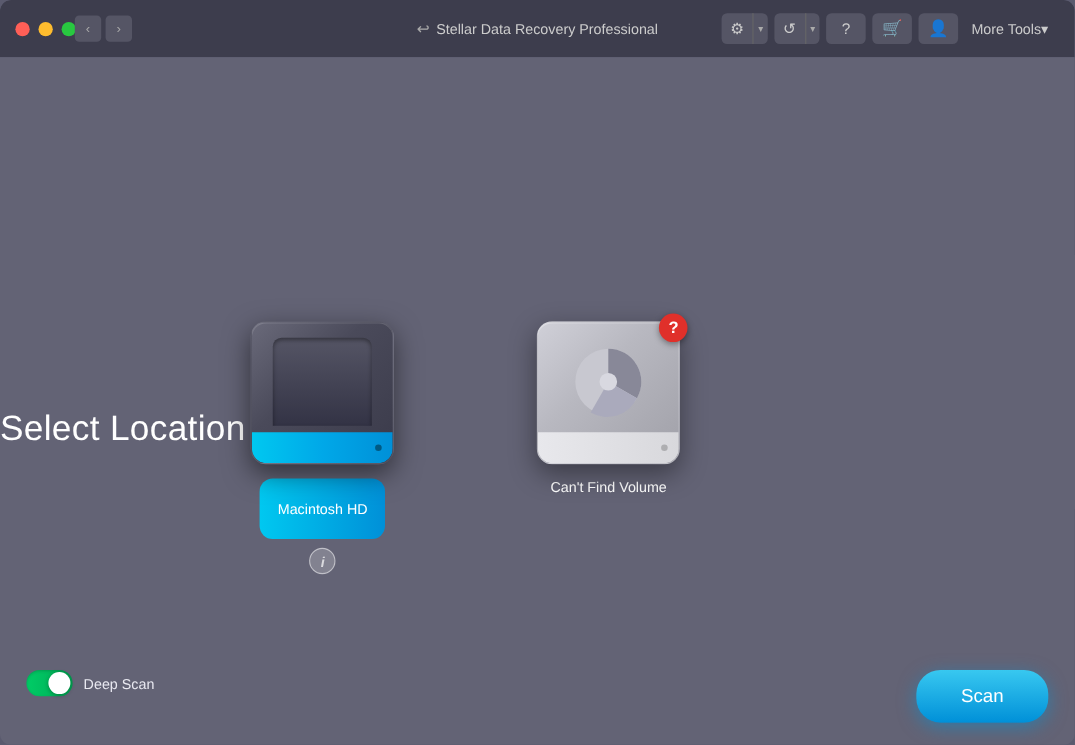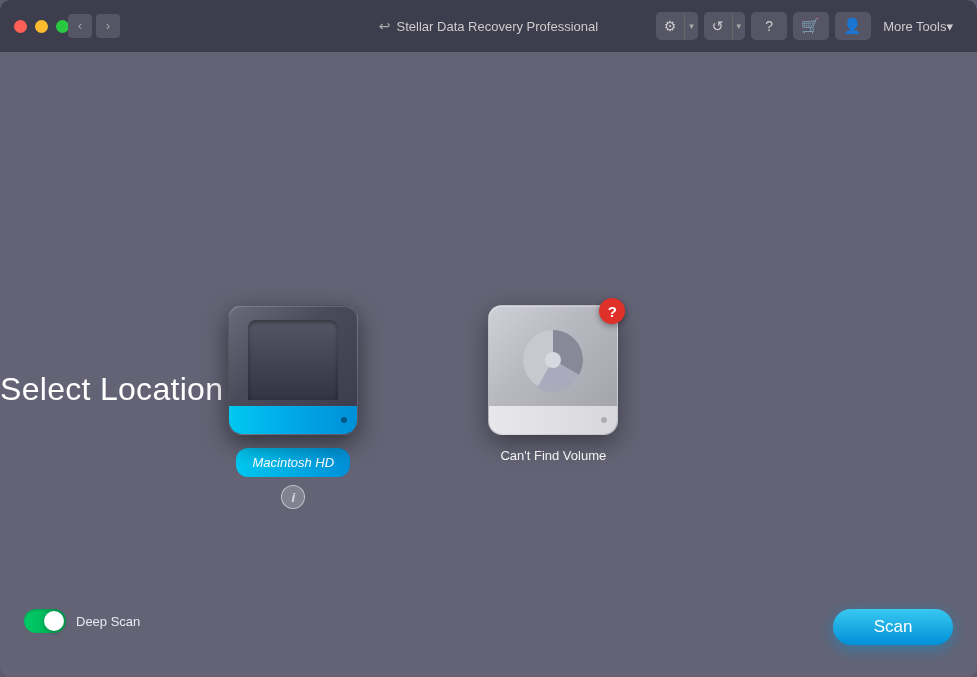--- a/index.html
+++ b/index.html
@@ -224,25 +224,24 @@
       width: 6px;
       height: 6px;
       background: rgba(0,0,0,0.4);
       border-radius: 50%;
     }
 
     .drive-label-selected {
       margin-top: 8px;
       background: linear-gradient(90deg, #00c8f0, #0090d8);
       border-radius: 12px;
-      padding: 7px 16px;
+      padding: 20px 16px;
       color: #fff;
       font-size: 13px;
       font-weight: 500;
-      font-style: italic;
     }
 
     .drive-info-btn {
       margin-top: 8px;
       width: 24px;
       height: 24px;
       border-radius: 50%;
       background: rgba(255,255,255,0.2);
       border: 1.5px solid rgba(255,255,255,0.5);
       display: flex;
@@ -375,21 +374,21 @@
       box-shadow: 0 1px 4px rgba(0,0,0,0.3);
     }
 
     .deep-scan-label {
       color: #e8e8f0;
       font-size: 13px;
     }
 
     .scan-button {
       width: 120px;
-      height: 36px;
+      height: 48px;
       background: linear-gradient(180deg, #38c8f0 0%, #0090d8 100%);
       border-radius: 22px;
       border: none;
       color: #fff;
       font-size: 17px;
       font-weight: 500;
       cursor: pointer;
       box-shadow: 0 4px 16px rgba(0, 150, 220, 0.5);
     }
 

